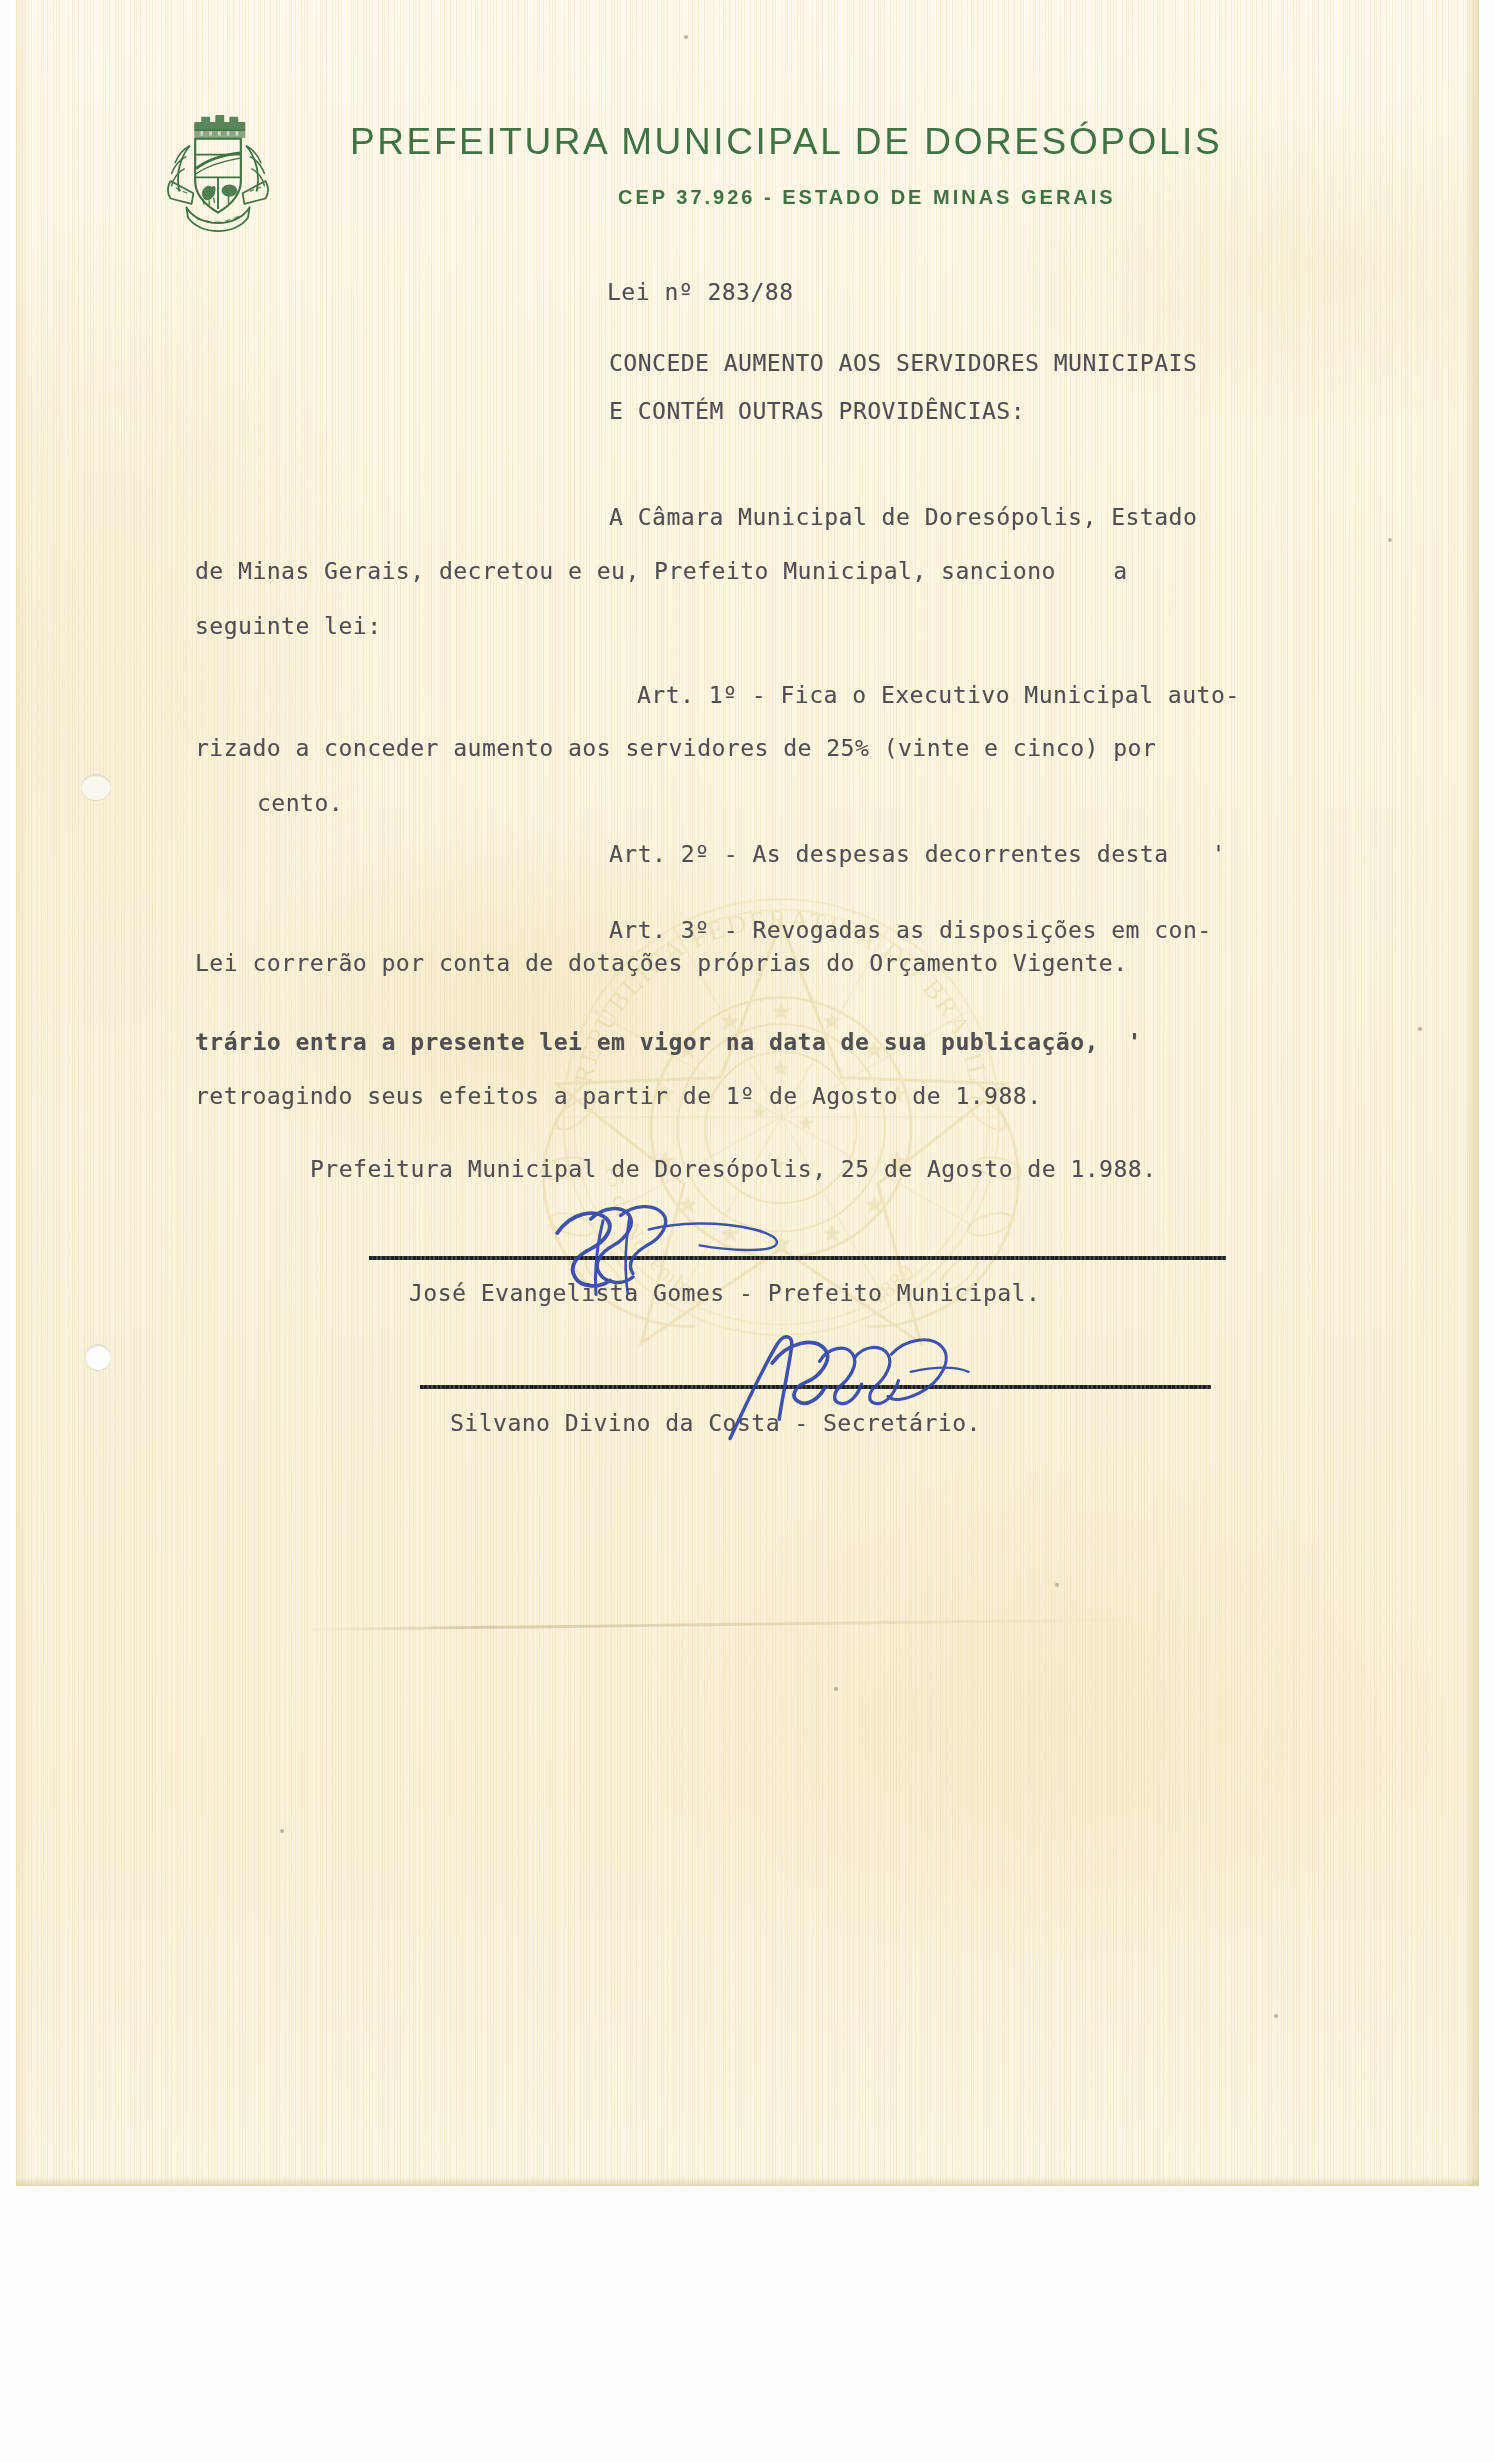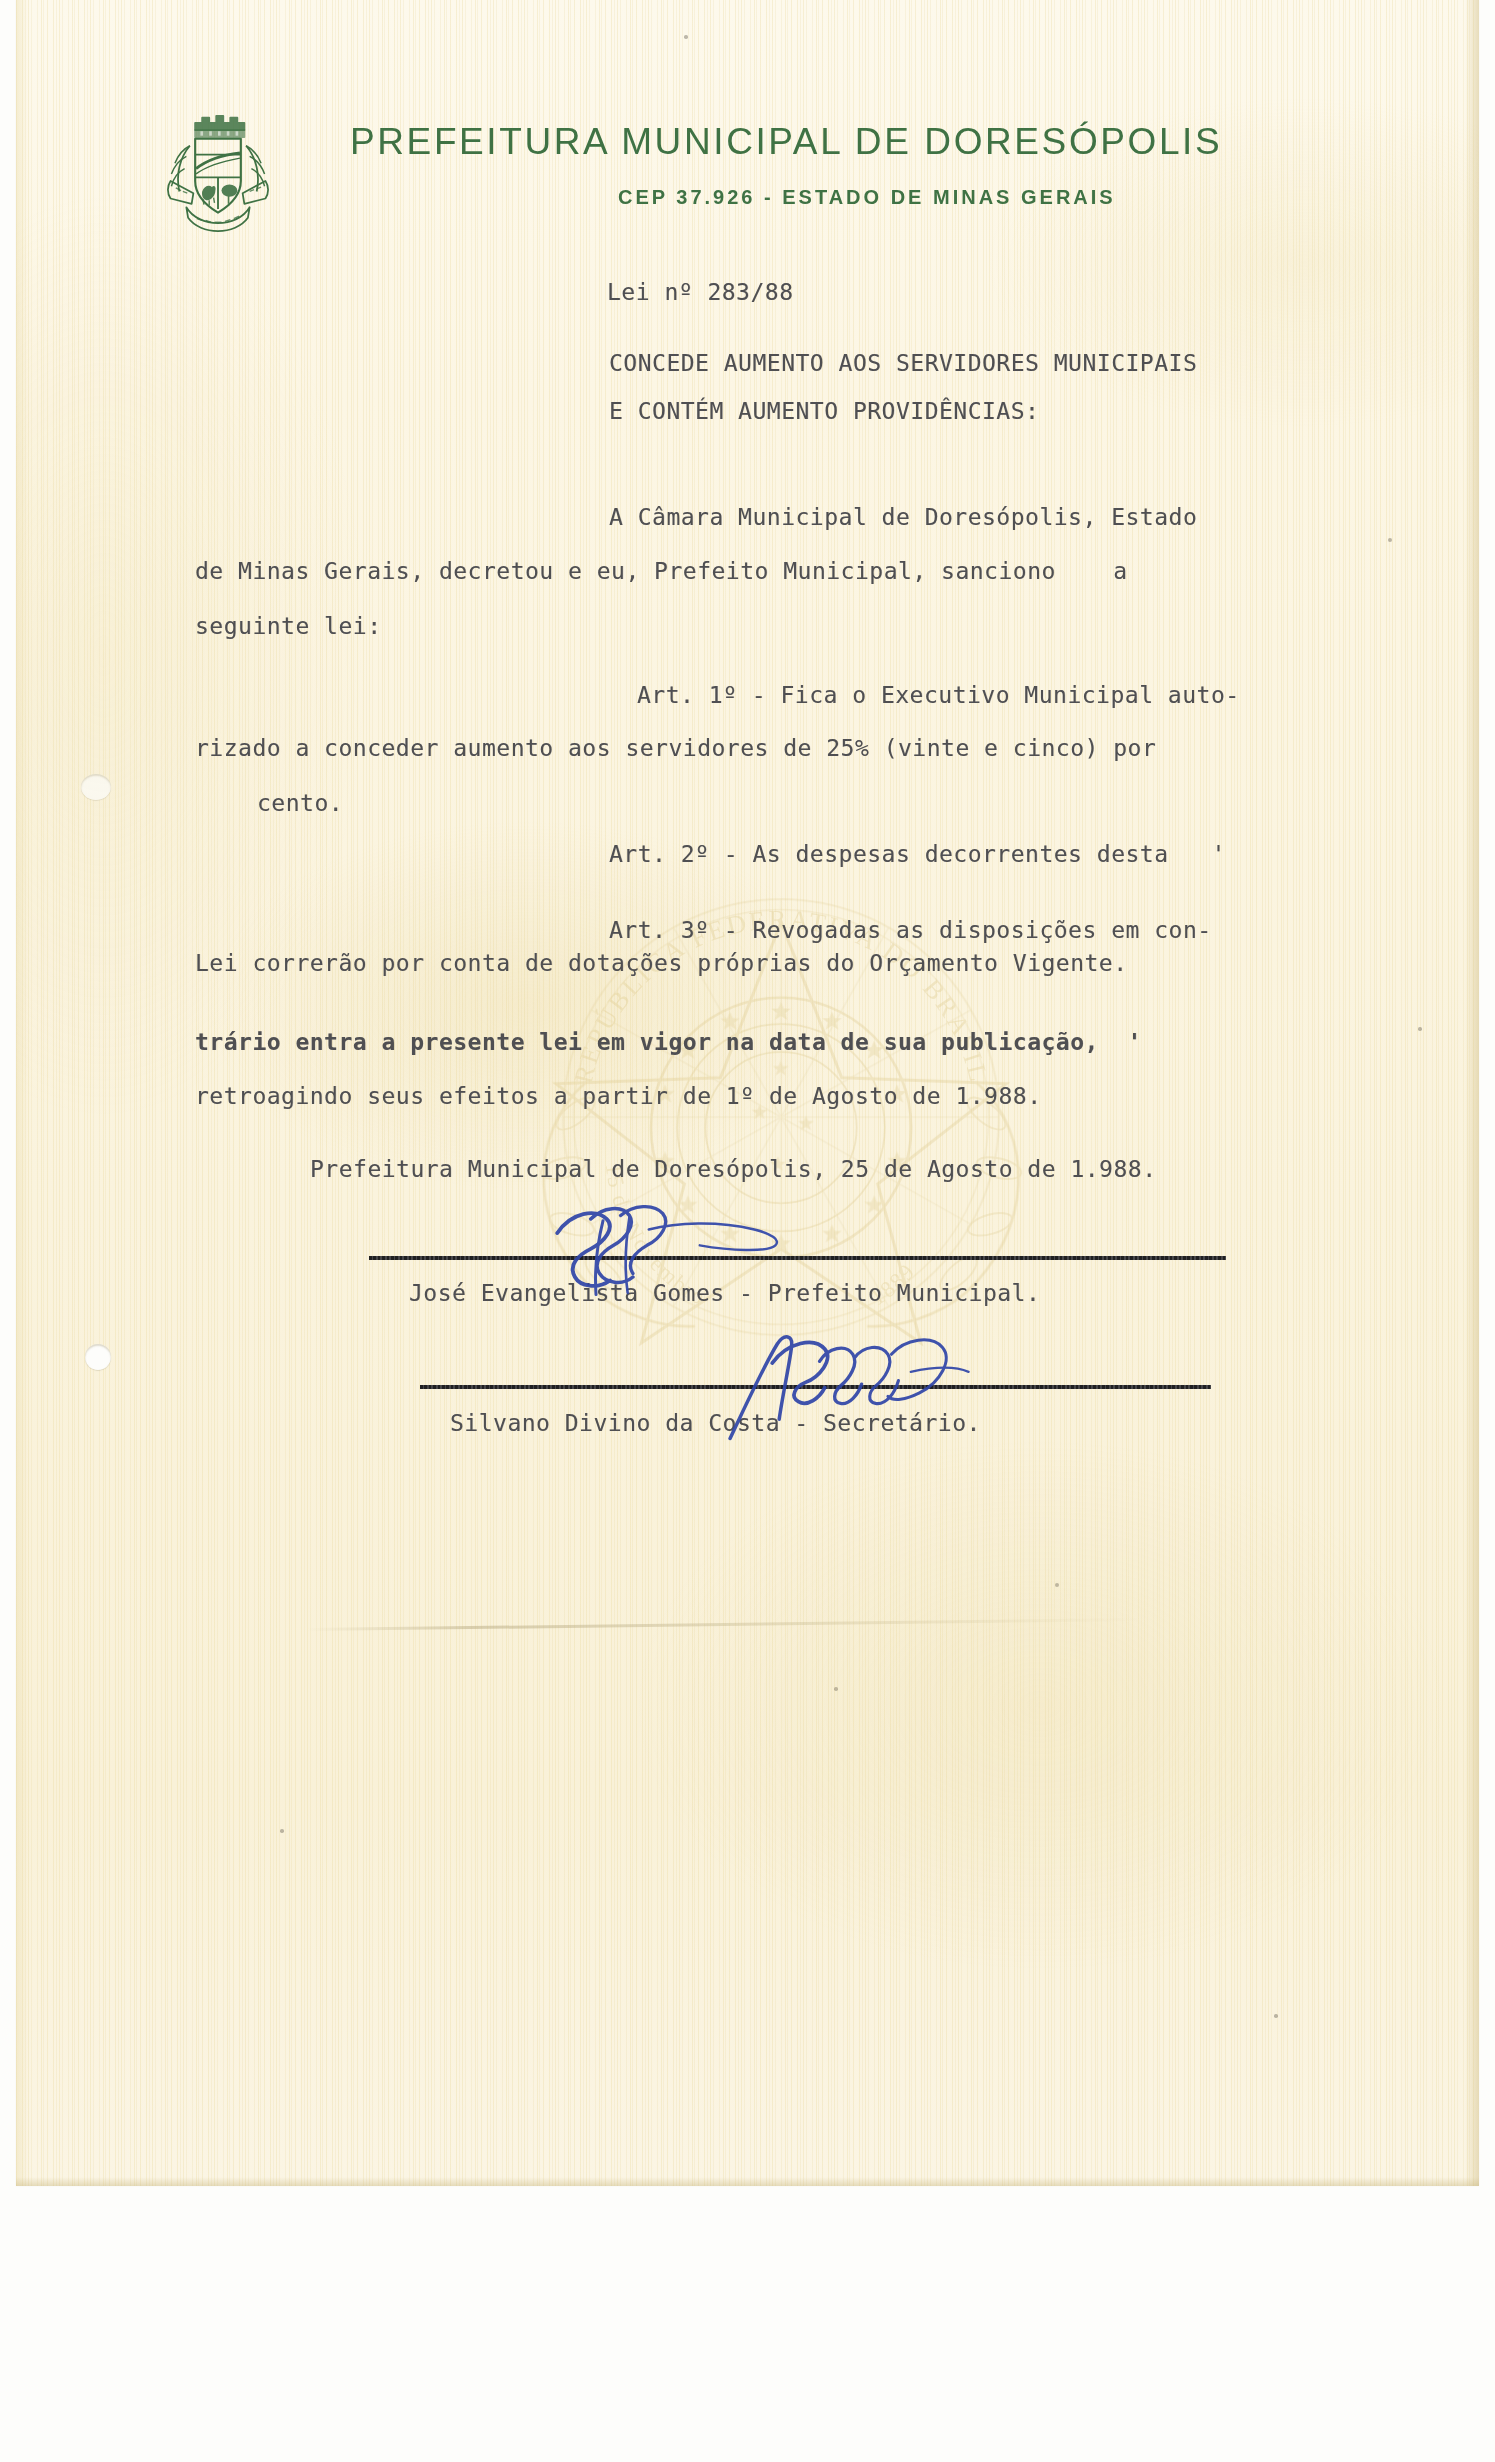--- a/index.html
+++ b/index.html
@@ -409,21 +409,21 @@
 
     <div class="lh-sub">CEP 37.926 - ESTADO DE MINAS GERAIS</div>
   </div>
 
   <div class="body-text">
 
     <div class="tline" style="left:607px; top:279px;">Lei nº 283/88</div>
 
     <div class="tline" style="left:609px; top:350px;">CONCEDE AUMENTO AOS SERVIDORES MUNICIPAIS</div>
 
-    <div class="tline" style="left:609px; top:398px;">E CONTÉM AUMENTO PROVIDÊNCIAS:</div>
+    <div class="tline" style="left:609px; top:398px;">E CONTÉM OUTRAS PROVIDÊNCIAS:</div>
 
     <div class="tline" style="left:609px; top:504px;">A Câmara Municipal de Doresópolis, Estado</div>
 
     <div class="tline" style="left:195px; top:558px;">de Minas Gerais, decretou e eu, Prefeito Municipal, sanciono    a</div>
 
     <div class="tline" style="left:195px; top:613px;">seguinte lei:</div>
 
     <div class="tline" style="left:637px; top:682px;">Art. 1º - Fica o Executivo Municipal auto-</div>
 
     <div class="tline" style="left:195px; top:735px;">rizado a conceder aumento aos servidores de 25% (vinte e cinco) por</div>

